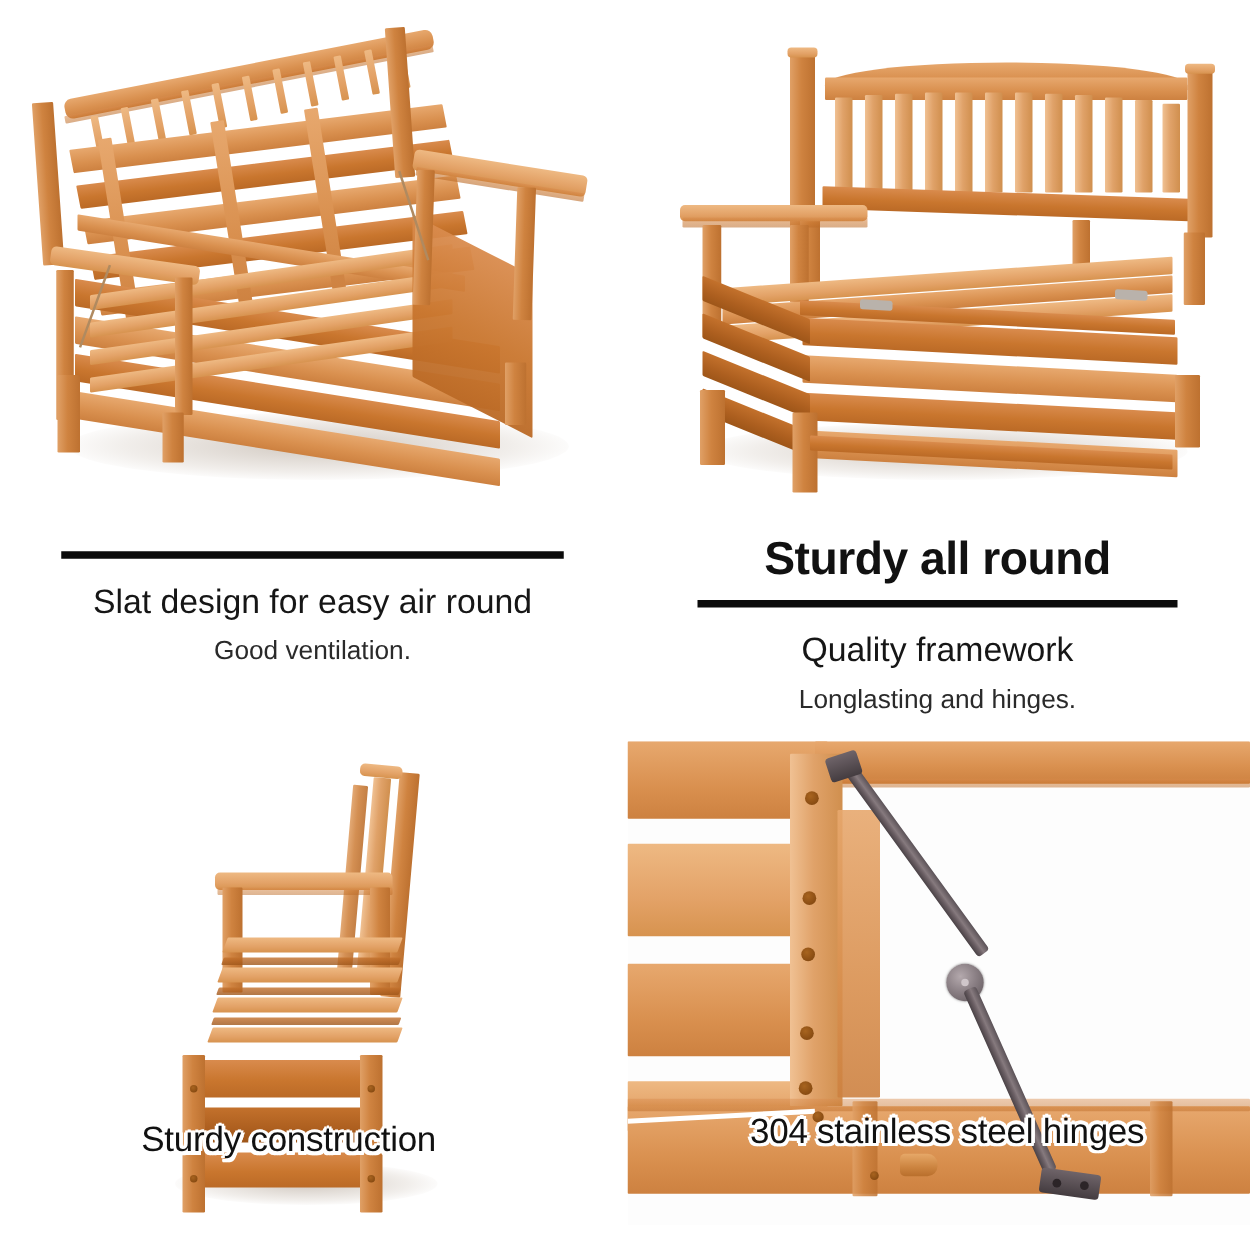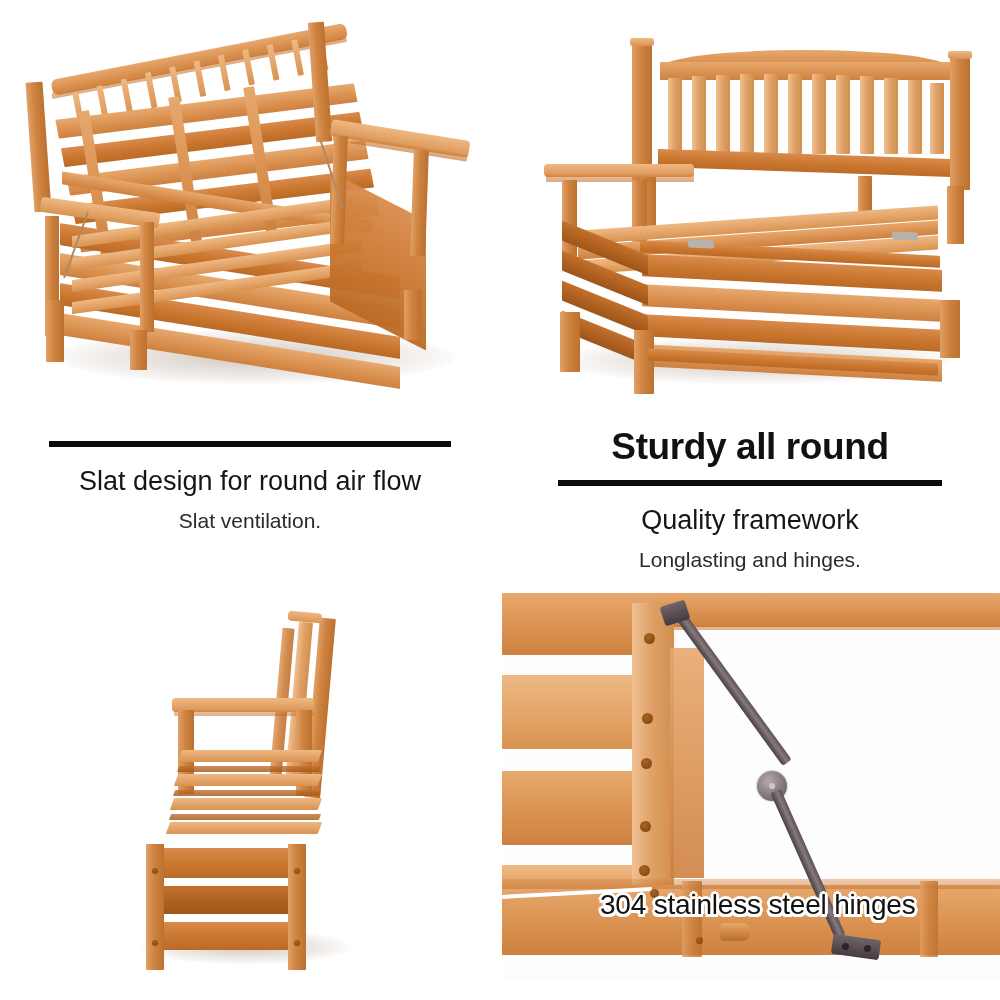--- a/index.html
+++ b/index.html
@@ -201,22 +201,22 @@
 
     <div class="w wv" style="left:60px;top:312px;width:20px;height:60px;"></div>
     <div class="w wv" style="left:134px;top:330px;width:20px;height:64px;"></div>
     <div class="w wv" style="left:440px;top:300px;width:20px;height:58px;"></div>
 
     <div class="w wd" style="left:148px;top:356px;width:290px;height:12px;transform:skewY(3deg);"></div>
   </div>
 
   <div class="txtblk" style="left:0;top:428px;width:500px;">
     <div class="rule" style="width:402px;"></div>
-    <div class="h2">Slat design for round air flow</div>
-    <div class="h3">Slat ventilation.</div>
+    <div class="h2">Slat design for easy air round</div>
+    <div class="h3">Good ventilation.</div>
   </div>
 
   <div class="txtblk" style="left:500px;top:428px;width:500px;">
     <div class="h1">Sturdy all round</div>
     <div class="rule" style="width:384px;"></div>
     <div class="h2">Quality framework</div>
     <div class="h3">Longlasting and hinges.</div>
   </div>
 
   <div class="panel" style="left:0;top:600px;width:500px;height:400px;">
@@ -253,20 +253,21 @@
     </div>
 
     <div class="w wv" style="left:146px;top:244px;width:18px;height:126px;"></div>
     <div class="w wv" style="left:288px;top:244px;width:18px;height:126px;"></div>
 
     <div class="screwhole" style="left:152px;top:268px;width:6px;height:6px;"></div>
     <div class="screwhole" style="left:294px;top:268px;width:6px;height:6px;"></div>
     <div class="screwhole" style="left:152px;top:340px;width:6px;height:6px;"></div>
     <div class="screwhole" style="left:294px;top:340px;width:6px;height:6px;"></div>
 
+    <div class="caption" style="left:113px;top:296px;">Sturdy construction</div>
   </div>
 
   <div class="panel" style="left:502px;top:593px;width:498px;height:387px;">
 
     <div class="photo-bg" style="background:#fdfdfd;"></div>
 
     <div style="position:absolute;left:0;top:0;width:160px;height:300px;">
       <div class="w wl" style="left:0;top:0px;width:160px;height:62px;"></div>
       <div class="w wlt" style="left:0;top:82px;width:160px;height:74px;"></div>
       <div class="w wl" style="left:0;top:178px;width:160px;height:74px;"></div>

